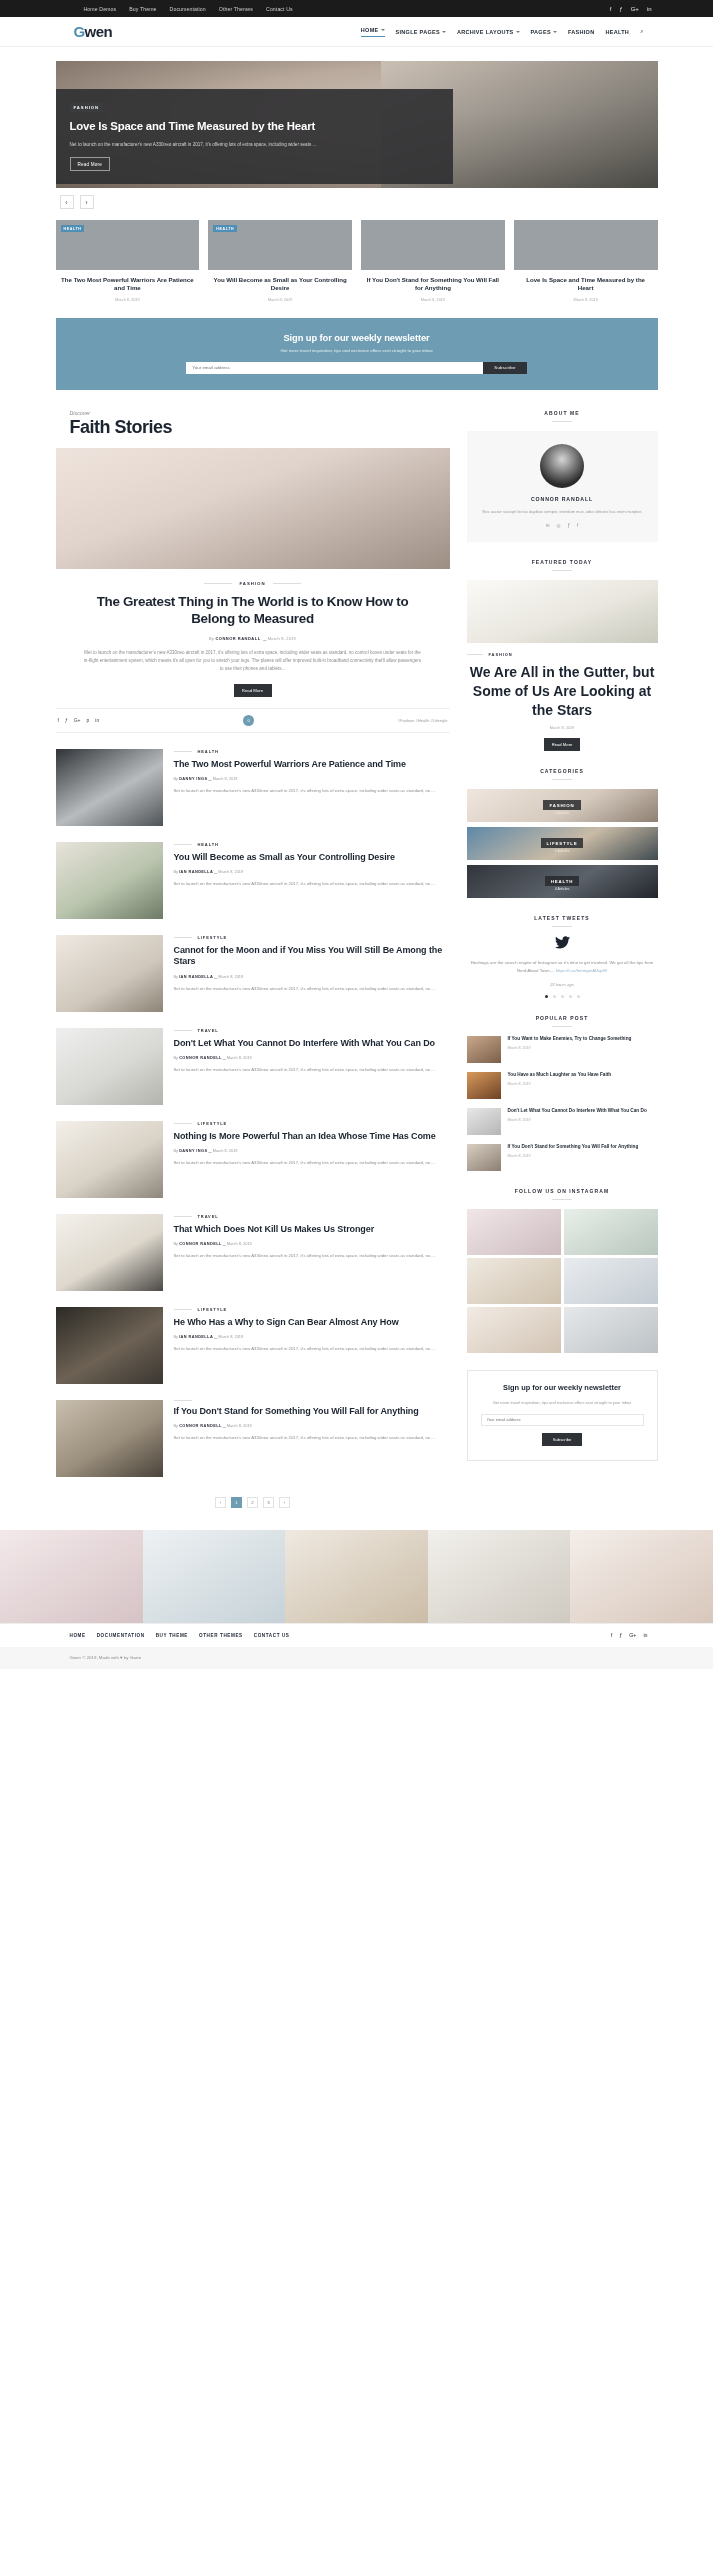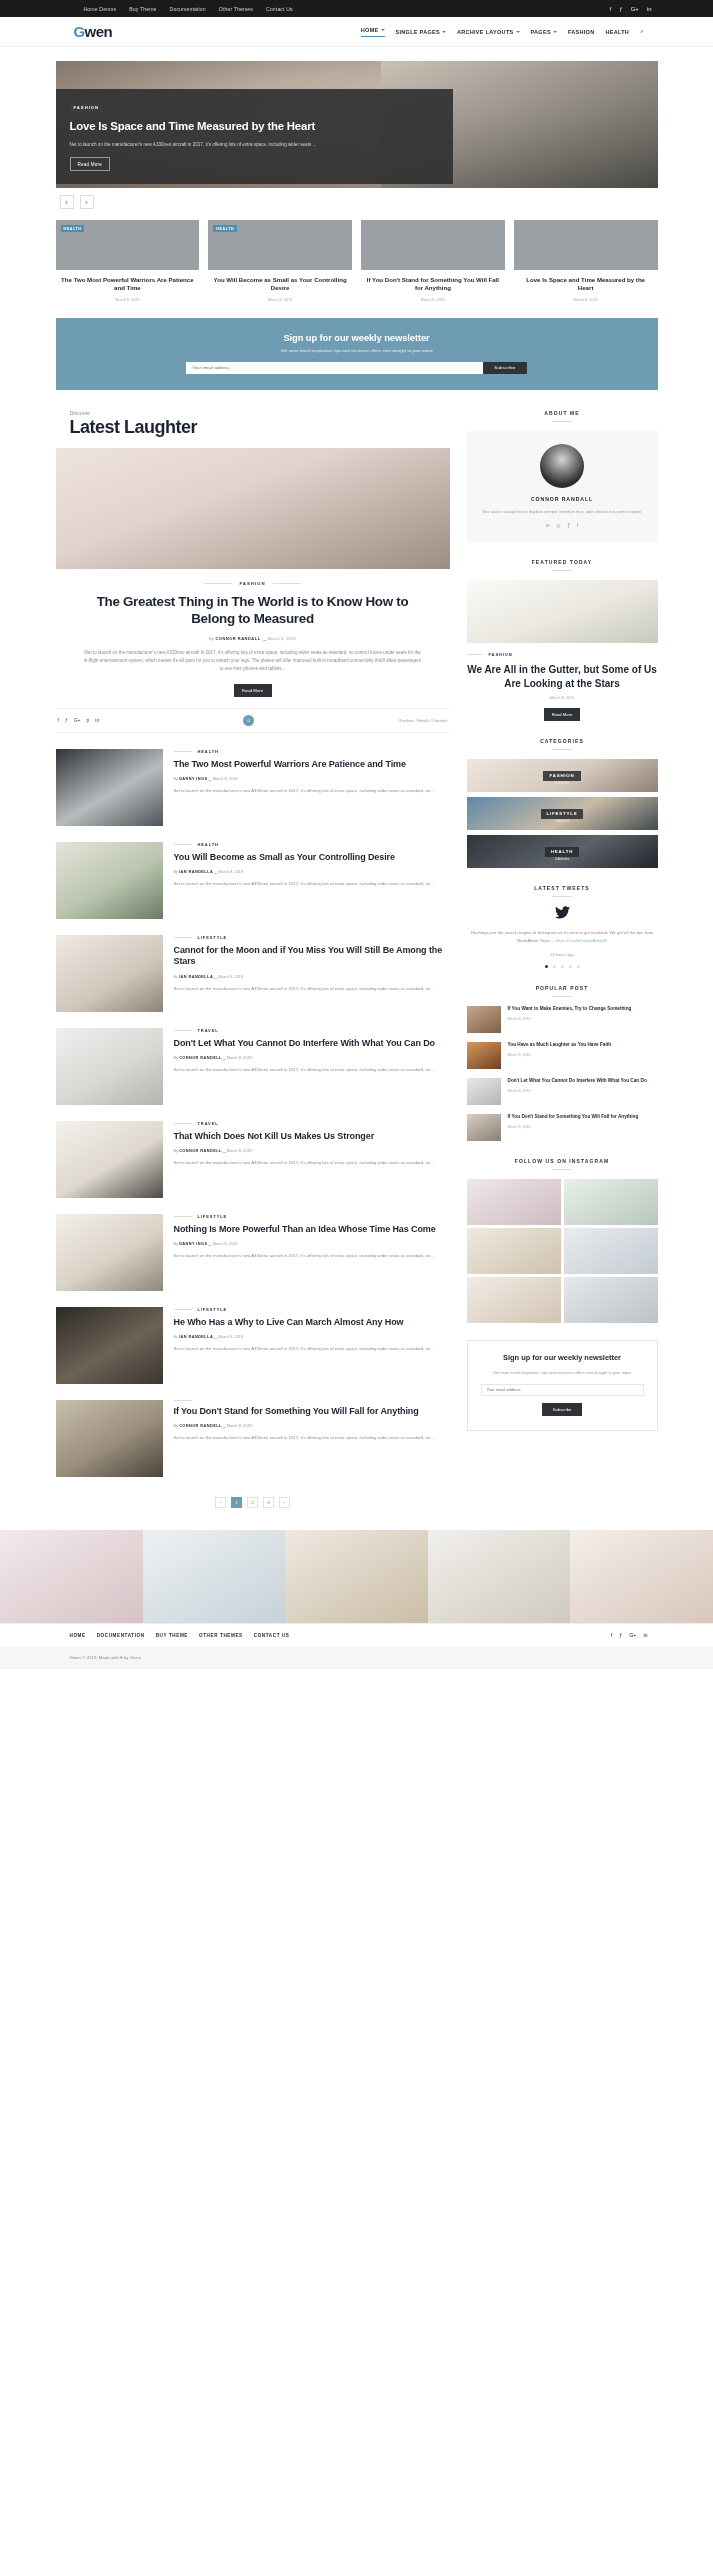--- a/index.html
+++ b/index.html
@@ -118,21 +118,21 @@
   .about{background:#f7f7f7;padding:13px 14px 14px;text-align:center;}
   .ava{width:44px;height:44px;border-radius:50%;margin:0 auto;background:radial-gradient(circle at 50% 35%,#d6d6d6,#2c2c2c 70%);}
   .aname{font-size:5.2px;font-weight:700;letter-spacing:0.9px;margin-top:8px;color:#1b2430;}
   .abio{font-size:4px;line-height:1.8;color:#9b9b9b;margin-top:6px;}
   .asoc{display:flex;justify-content:center;gap:7px;margin-top:8px;font-size:4.6px;color:#8a8a8a;}
 
   .ft .pic{height:63px;background:linear-gradient(160deg,#fbfaf7,#e9e7df 55%,#c9c9bd);}
   .ftmeta{display:flex;align-items:center;gap:6px;margin-top:9px;}
   .ftmeta .rule{width:16px;}
   .ftmeta span{font-size:4px;font-weight:700;letter-spacing:0.9px;}
-  .ft h3{font-size:10px;font-weight:700;line-height:1.35;text-align:center;margin-top:6px;color:#1b2430;}
+  .ft h3{font-size:14px;font-weight:700;line-height:1.35;text-align:center;margin-top:6px;color:#1b2430;}
   .ft .dt{font-size:3.8px;color:#a8a8a8;text-align:center;margin-top:6px;}
   .ft .rm2{display:block;width:36px;margin:8px auto 0;background:#2f3337;color:#fff;font-size:4.2px;text-align:center;padding:4px 0;}
 
   .cat{position:relative;height:33px;margin-bottom:5px;display:flex;align-items:center;justify-content:center;}
   .cat .lbl{background:rgba(40,42,45,.85);color:#fff;font-size:4.4px;font-weight:700;letter-spacing:0.8px;padding:2.5px 6px;}
   .cat .cnt{position:absolute;bottom:7px;left:0;right:0;text-align:center;color:#e8e8e8;font-size:3.6px;}
   .c1{background:linear-gradient(150deg,#efe6de,#d6cabe 55%,#8e8073);}
   .c2{background:linear-gradient(150deg,#5e88a8,#c9bba6 55%,#3f4a4f);}
   .c3{background:linear-gradient(150deg,#31353b,#5c626a 55%,#22262b);}
 
@@ -289,21 +289,21 @@
     <form>
       <input type="text" placeholder="Your email address" style="">
       <button>Subscribe</button>
     </form>
   </div>
 
   <div class="body">
 
     <div class="main">
       <div class="sect-sub">Discover</div>
-      <div class="sect-title">Latest Laughter</div>
+      <div class="sect-title">Faith Stories</div>
 
       <div class="fpost">
         <div class="pic"></div>
         <div class="fmeta">
           <span class="rule"></span>
           <span class="fcat">FASHION</span>
           <span class="rule"></span>
         </div>
         <h2>The Greatest Thing in The World is to Know How to Belong to Measured</h2>
         <div class="byline">
@@ -373,53 +373,53 @@
               <span class="rule"></span>
               <span>TRAVEL</span>
             </div>
           <h3>Don't Let What You Cannot Do Interfere With What You Can Do</h3>
           <div class="lpby">By <b>CONNOR RANDELL</b> ▁ <span>March 8, 2019</span></div>
           <div class="lpex">Set to launch on the manufacturer's new A330neo aircraft in 2017, it's offering lots of extra space, including wider seats as standard, no ...</div>
         </div>
       </div>
 
       <div class="lp">
+        <div class="pic g5"></div>
+        <div class="txt">
+          <div class="lpm">
+              <span class="rule"></span>
+              <span>LIFESTYLE</span>
+            </div>
+          <h3>Nothing Is More Powerful Than an Idea Whose Time Has Come</h3>
+          <div class="lpby">By <b>DANNY INGS</b> ▁ <span>March 8, 2019</span></div>
+          <div class="lpex">Set to launch on the manufacturer's new A330neo aircraft in 2017, it's offering lots of extra space, including wider seats as standard, no ...</div>
+        </div>
+      </div>
+
+      <div class="lp">
         <div class="pic g6"></div>
         <div class="txt">
           <div class="lpm">
               <span class="rule"></span>
               <span>TRAVEL</span>
             </div>
           <h3>That Which Does Not Kill Us Makes Us Stronger</h3>
           <div class="lpby">By <b>CONNOR RANDELL</b> ▁ <span>March 8, 2019</span></div>
           <div class="lpex">Set to launch on the manufacturer's new A330neo aircraft in 2017, it's offering lots of extra space, including wider seats as standard, no ...</div>
         </div>
       </div>
 
       <div class="lp">
-        <div class="pic g5"></div>
+        <div class="pic g7"></div>
         <div class="txt">
           <div class="lpm">
               <span class="rule"></span>
               <span>LIFESTYLE</span>
             </div>
-          <h3>Nothing Is More Powerful Than an Idea Whose Time Has Come</h3>
-          <div class="lpby">By <b>DANNY INGS</b> ▁ <span>March 8, 2019</span></div>
-          <div class="lpex">Set to launch on the manufacturer's new A330neo aircraft in 2017, it's offering lots of extra space, including wider seats as standard, no ...</div>
-        </div>
-      </div>
-
-      <div class="lp">
-        <div class="pic g7"></div>
-        <div class="txt">
-          <div class="lpm">
-              <span class="rule"></span>
-              <span>LIFESTYLE</span>
-            </div>
-          <h3>He Who Has a Why to Live Can March Almost Any How</h3>
+          <h3>He Who Has a Why to Sign Can Bear Almost Any How</h3>
           <div class="lpby">By <b>IAN RANDELLA</b> ▁ <span>March 8, 2019</span></div>
           <div class="lpex">Set to launch on the manufacturer's new A330neo aircraft in 2017, it's offering lots of extra space, including wider seats as standard, no ...</div>
         </div>
       </div>
 
       <div class="lp">
         <div class="pic g8"></div>
         <div class="txt">
           <div class="lpm">
               <span class="rule"></span>

